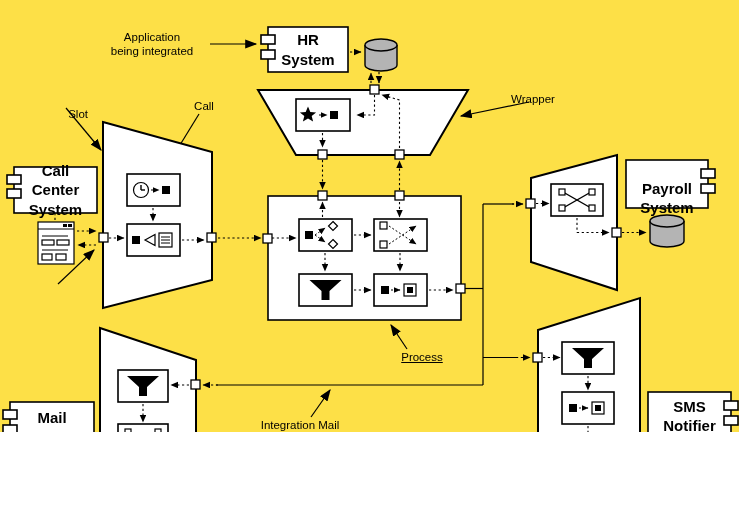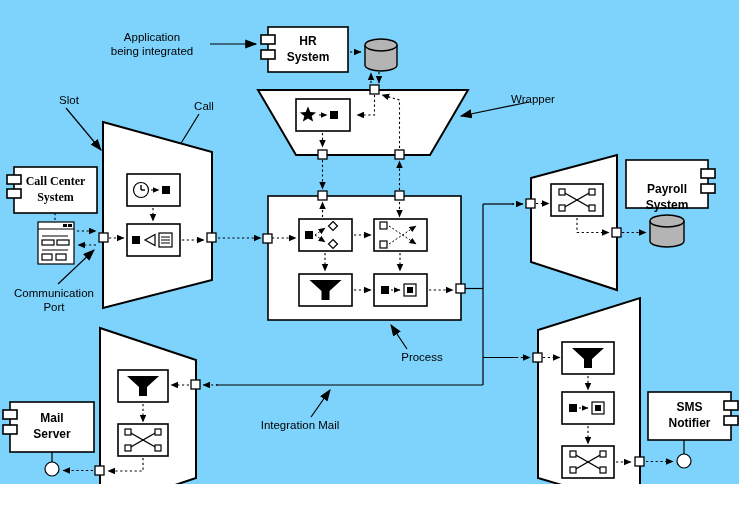--- a/index.html
+++ b/index.html
@@ -1,25 +1,25 @@
 <!DOCTYPE html>
 <html><head>
 <meta charset="utf-8">
 <style>
   html,body { margin:0; padding:0; background:#fff; }
   .stage {
-    position:relative; width:739px; height:484px; background:#7dd3fc;
+    position:relative; width:739px; height:432px; background:#fde047;
     font-family:"Liberation Sans", sans-serif; color:#000; overflow:hidden;
   }
   .stage svg { position:absolute; left:0; top:0; }
   .lbl {
     position:absolute; font-size:11.5px; line-height:1.25; text-align:center;
     white-space:pre-line; color:#000;
   }
-  .complbl { font-weight:bold; font-size:12px; line-height:1.3; display:flex;
+  .complbl { font-weight:bold; font-size:15px; line-height:1.3; display:flex;
     align-items:center; justify-content:center; }
   .shape { fill:#fff; stroke:#000; stroke-width:2; }
   .box   { fill:#fff; stroke:#000; stroke-width:1.6; }
   .slot  { fill:#fff; stroke:#000; stroke-width:1.3; }
   .flow  { fill:none; stroke:#000; stroke-width:1.1; stroke-dasharray:2.2 2.6; }
   .link  { fill:none; stroke:#000; stroke-width:1.2; }
   .ann   { fill:none; stroke:#000; stroke-width:1.2; }
   .icf   { fill:#000; stroke:none; }
   .icl   { fill:none; stroke:#000; stroke-width:1.4; }
   .icd   { fill:none; stroke:#000; stroke-width:1; stroke-dasharray:2 2; }
@@ -282,31 +282,29 @@
     <rect class="box" x="10" y="402" width="84" height="50" stroke-width="2"></rect>
     <rect class="box" x="3" y="410" width="14" height="9"></rect>
     <rect class="box" x="3" y="425" width="14" height="9"></rect>
     <line class="link" x1="52" y1="452" x2="52" y2="462"></line>
     <circle cx="52" cy="469" r="7" class="icb" stroke-width="1.5"></circle>
   </g>
 </svg>
 
 <div class="lbl" style="left:98px; top:30px; width:108px;">Application
 being integrated</div>
-<div class="lbl" style="left:50px; top:93px; width:38px;">Slot</div>
+<div class="lbl" style="left:50px; top:107px; width:38px;text-align:right;">Slot</div>
 <div class="lbl" style="left:184px; top:99px; width:40px;">Call</div>
 <div class="lbl" style="left:504px; top:92px; width:58px;">Wrapper</div>
-<div class="lbl" style="left:4px; top:286px; width:100px;">Communication
-Port</div>
-<div class="lbl" style="left:394px; top:350px; width:56px;">Process</div>
+<div class="lbl" style="left:394px; top:350px; width:56px;text-decoration:underline;">Process</div>
 <div class="lbl" style="left:252px; top:418px; width:96px;">Integration Mail</div>
 
 <div class="lbl complbl" style="left:270px; top:30px; width:76px; height:39px;">HR
 System</div>
-<div class="lbl complbl" style="left:16px; top:169px; width:79px; height:42px;font-family:Liberation Serif, serif;">Call Center
+<div class="lbl complbl" style="left:16px; top:169px; width:79px; height:42px;">Call Center
 System</div>
 <div class="lbl complbl" style="left:628px; top:177px; width:78px; height:42px;">Payroll
 System</div>
 <div class="lbl complbl" style="left:650px; top:395px; width:79px; height:42px;">SMS
 Notifier</div>
 <div class="lbl complbl" style="left:12px; top:405px; width:80px; height:44px;">Mail
 Server</div>
 
 </div>
 

